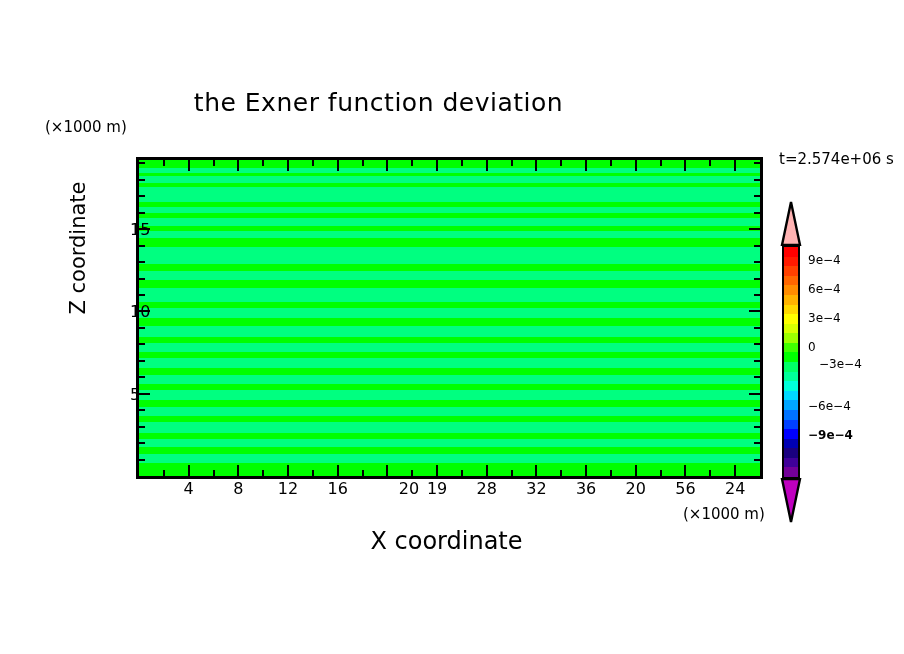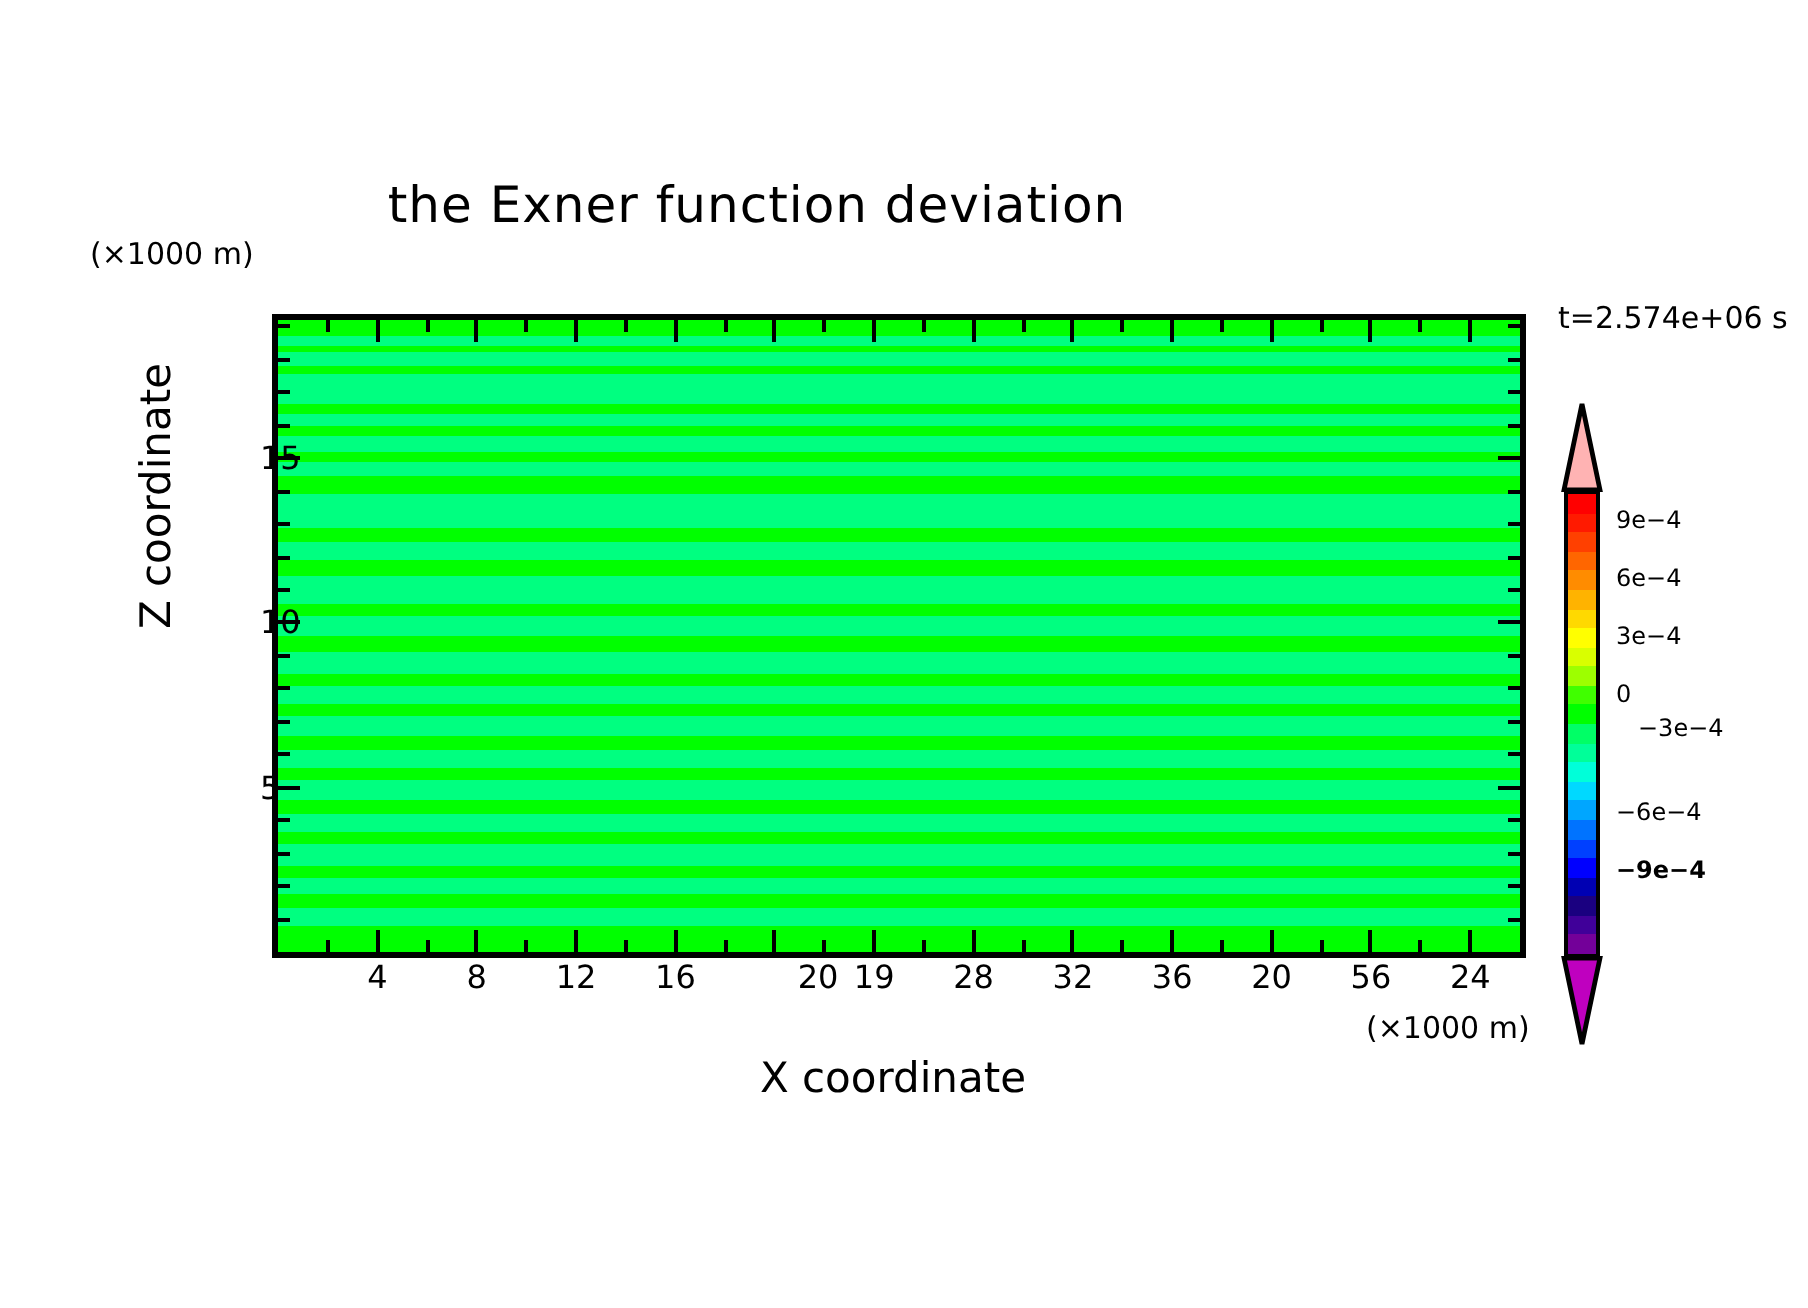--- a/index.html
+++ b/index.html
@@ -108,21 +108,21 @@
     white-space: nowrap;
   }
 
   
   #x-axis-title {
     position: absolute;
     left: 136px;
     top: 527px;
     width: 621px;
     text-align: center;
-    font-size: 21px;
+    font-size: 24px;
     white-space: nowrap;
   }
   #y-axis-title {
     position: absolute;
     left: -12px;
     top: 236px;
     width: 180px;
     text-align: center;
     font-size: 21px;
     transform: rotate(-90deg);

